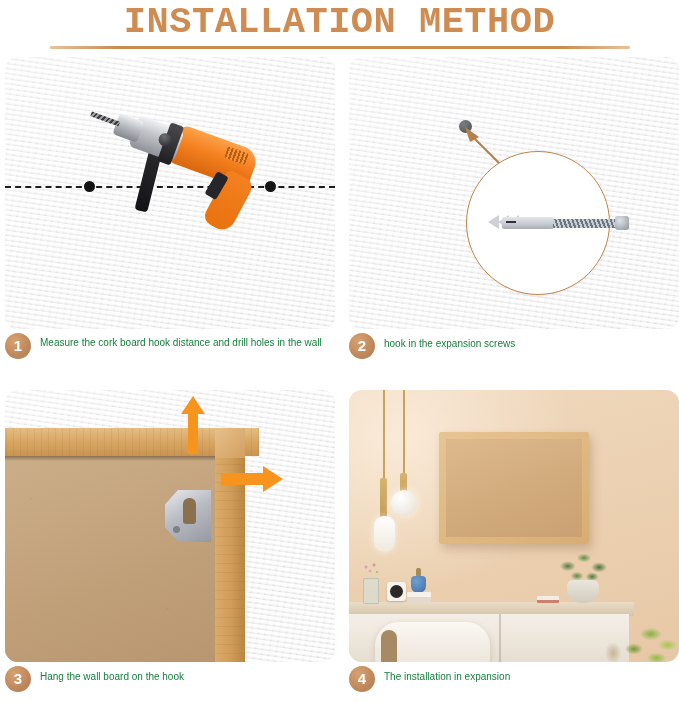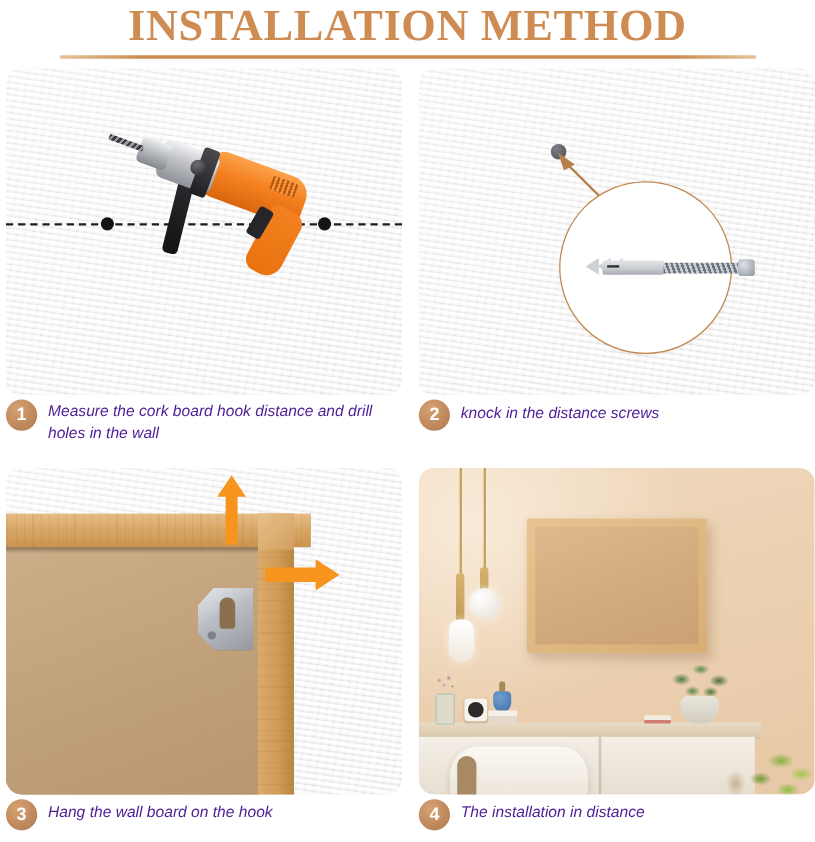--- a/index.html
+++ b/index.html
@@ -16,21 +16,21 @@
     position: relative;
   }
 
   
   .title-block {
     width: 679px;
     padding-top: 2px;
     text-align: center;
   }
   .title-text {
-    font-family: Liberation Serif, serif;
+    font-family: Liberation Mono, monospace;
     font-size: 37px;
     font-weight: bold;
     letter-spacing: 0.5px;
     color: #cf8c52;
     line-height: 40px;
     display: block;
     white-space: nowrap;
   }
   .title-rule {
     margin: 4px auto 0 auto;
@@ -671,24 +671,23 @@
     background: radial-gradient(circle at 36% 30%, #d7a271 0%, #c08a5e 55%, #ae7a4f 100%);
     color: #ffffff;
     font-size: 15px;
     font-weight: bold;
     line-height: 26px;
     text-align: center;
     font-family: "Liberation Sans", sans-serif;
   }
   .cap-text {
     font-family: "Liberation Sans", sans-serif;
-    font-style: italic;
-    font-size: 13px;
+    font-size: 10px;
     line-height: 18px;
-    color: #4c1d95;
+    color: #15803d;
     padding-top: 2px;
     max-width: 292px;
   }
   .cap-1 .cap-text { padding-top: 1px; }
 </style>
 </head>
 <body>
 
 <div class="title-block">
   <span class="title-text">INSTALLATION METHOD</span>
@@ -805,26 +804,26 @@
     </div>
   </div>
 
   <div class="caption cap-1">
     <div class="badge">1</div>
     <div class="cap-text">Measure the cork board hook distance and drill holes in the wall</div>
   </div>
 
   <div class="caption cap-2">
     <div class="badge">2</div>
-    <div class="cap-text">knock in the distance screws</div>
+    <div class="cap-text">hook in the expansion screws</div>
   </div>
 
   <div class="caption cap-3">
     <div class="badge">3</div>
     <div class="cap-text">Hang the wall board on the hook</div>
   </div>
 
   <div class="caption cap-4">
     <div class="badge">4</div>
-    <div class="cap-text">The installation in distance</div>
+    <div class="cap-text">The installation in expansion</div>
   </div>
 
 </div>
 
 </body></html>

